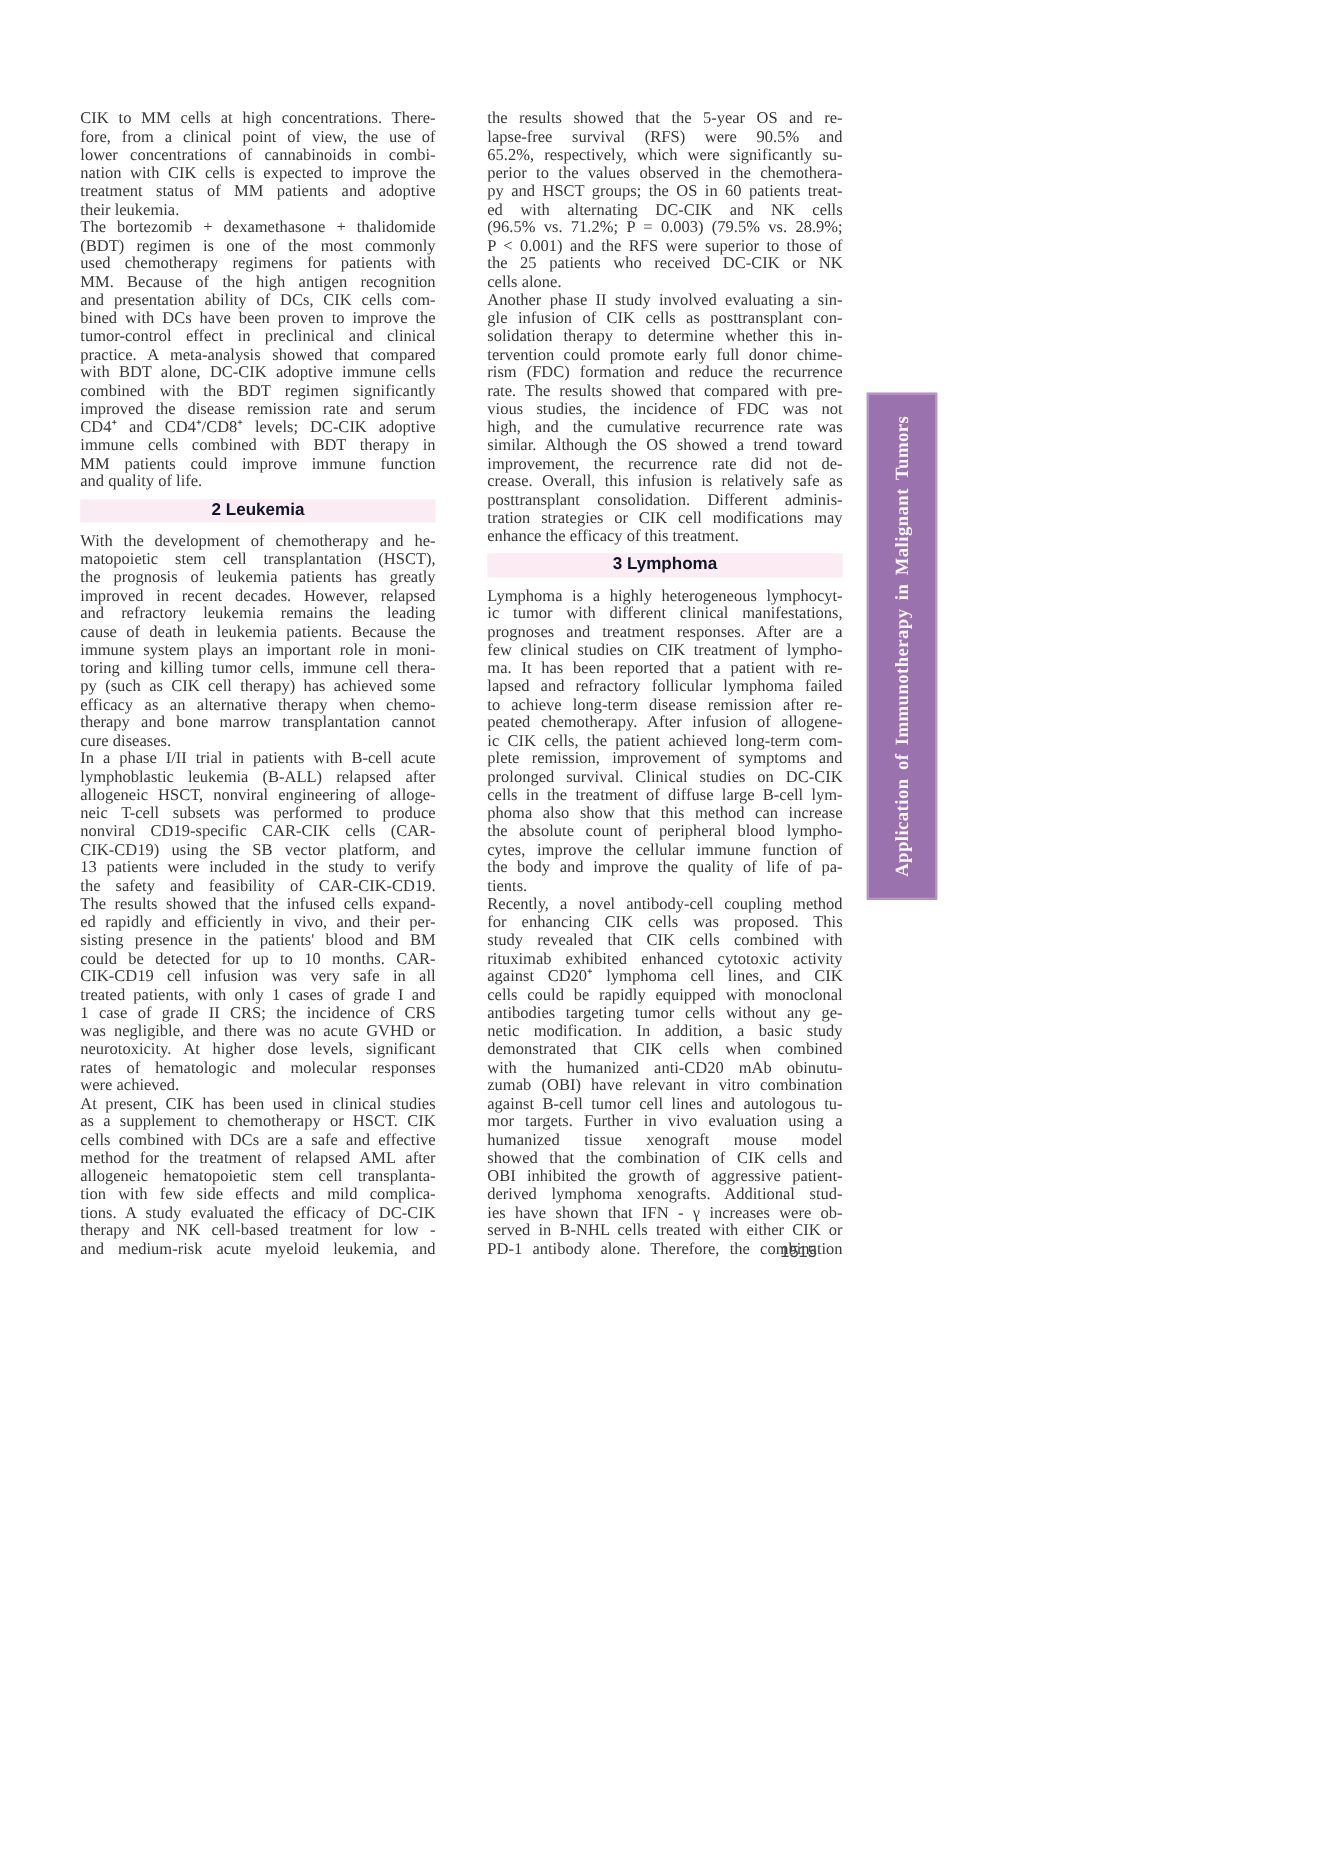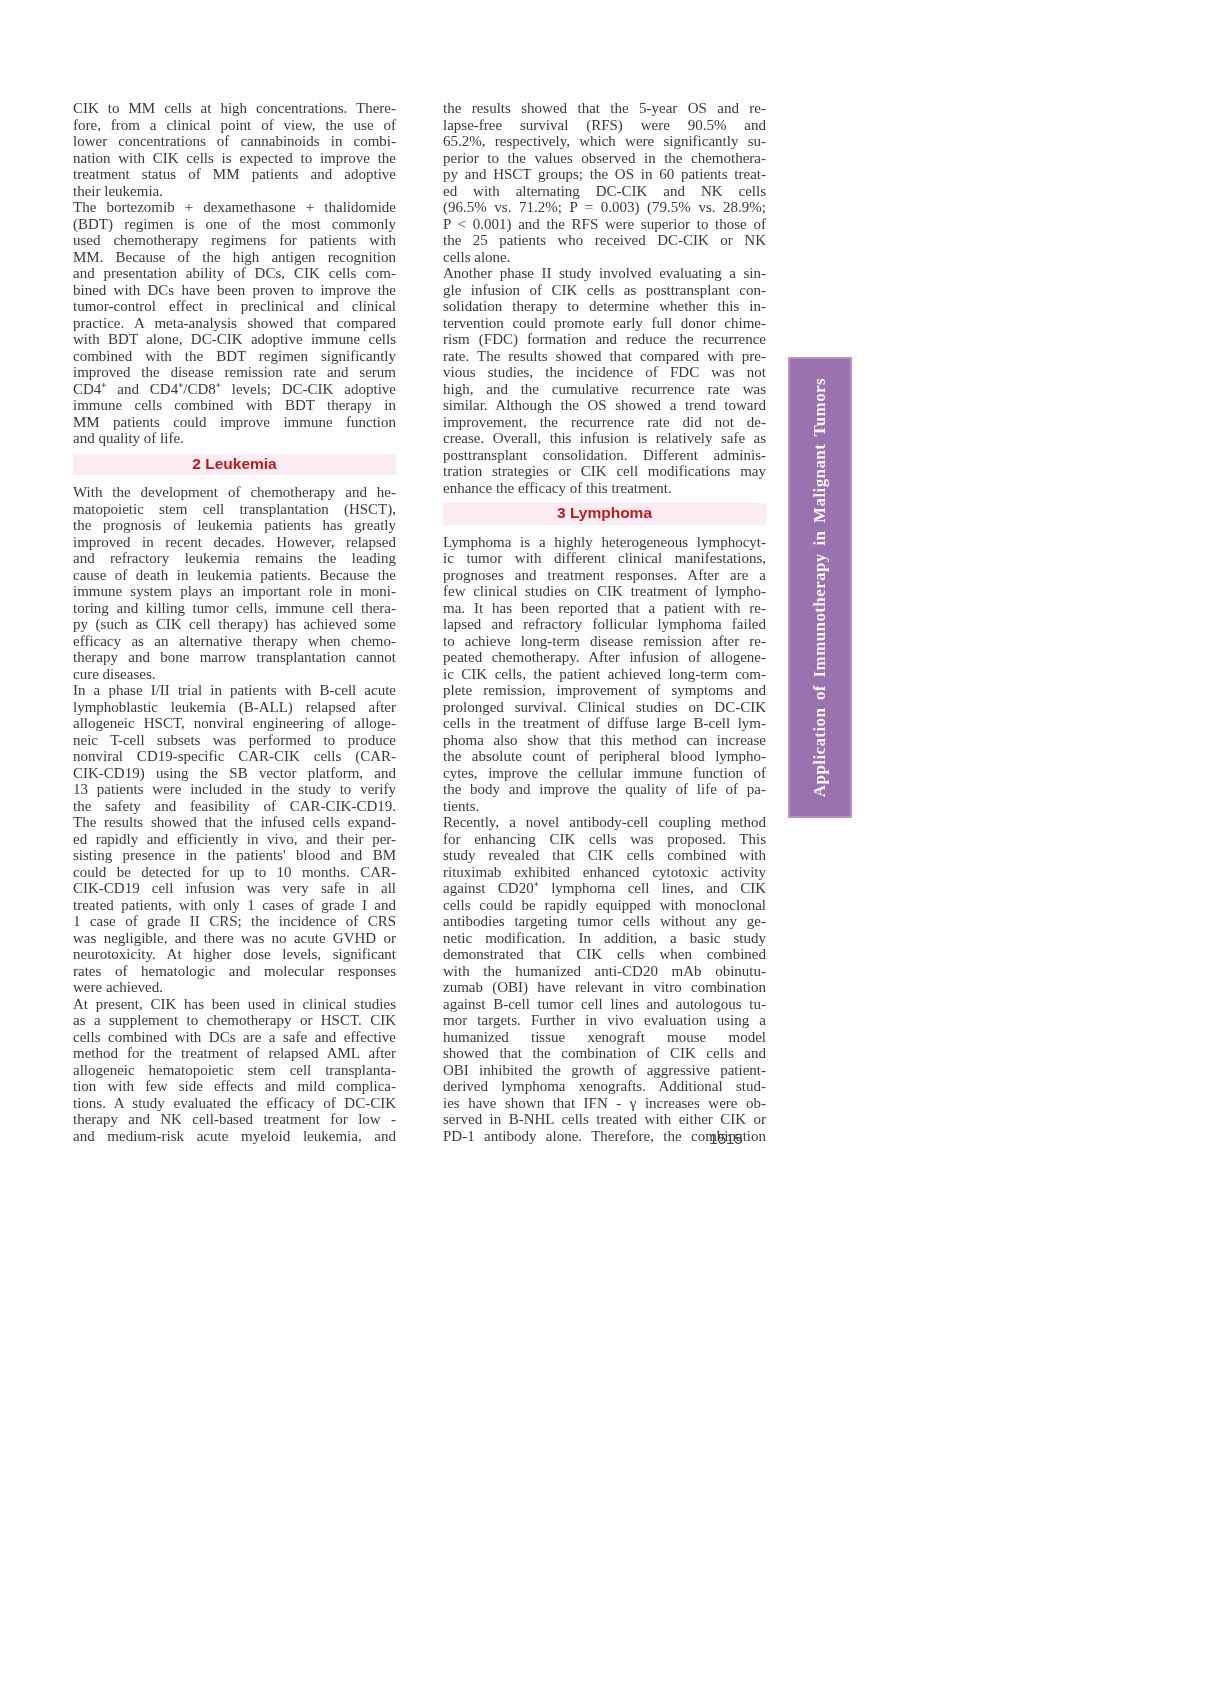--- a/index.html
+++ b/index.html
@@ -33,21 +33,21 @@
     text-justify: inter-word;
     white-space: normal;
   }
   .line.para-end {
     text-align-last: left;
   }
   .heading {
     margin: 7px 0 9px 0;
     padding: 2px 0 3px 0;
     background: #fbecf3;
-    color: #b91c1c;
+    color: #0f172a;
     font-family: "Liberation Sans", sans-serif;
     font-weight: bold;
     font-size: 15.5px;
     text-align: center;
   }
   .side-tab {
     position: absolute;
     left: 788px;
     top: 357px;
     width: 64px;

